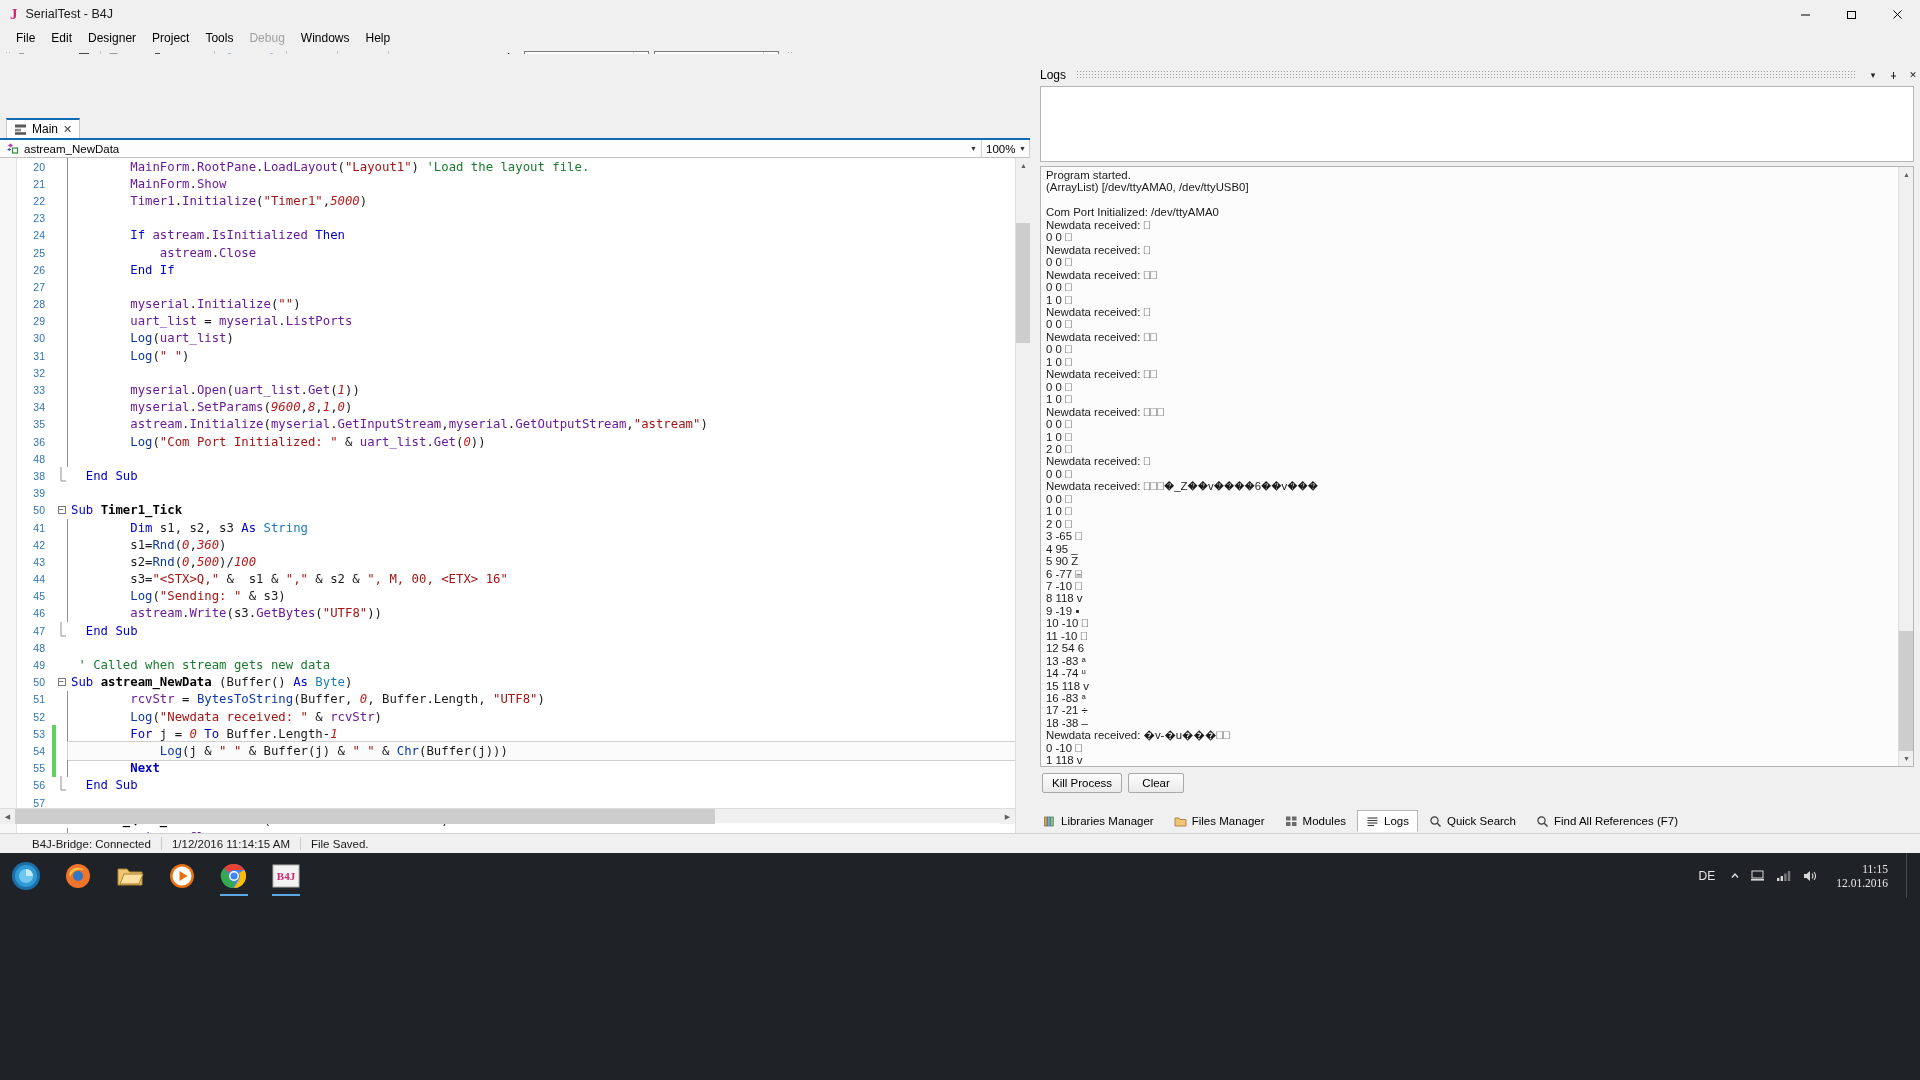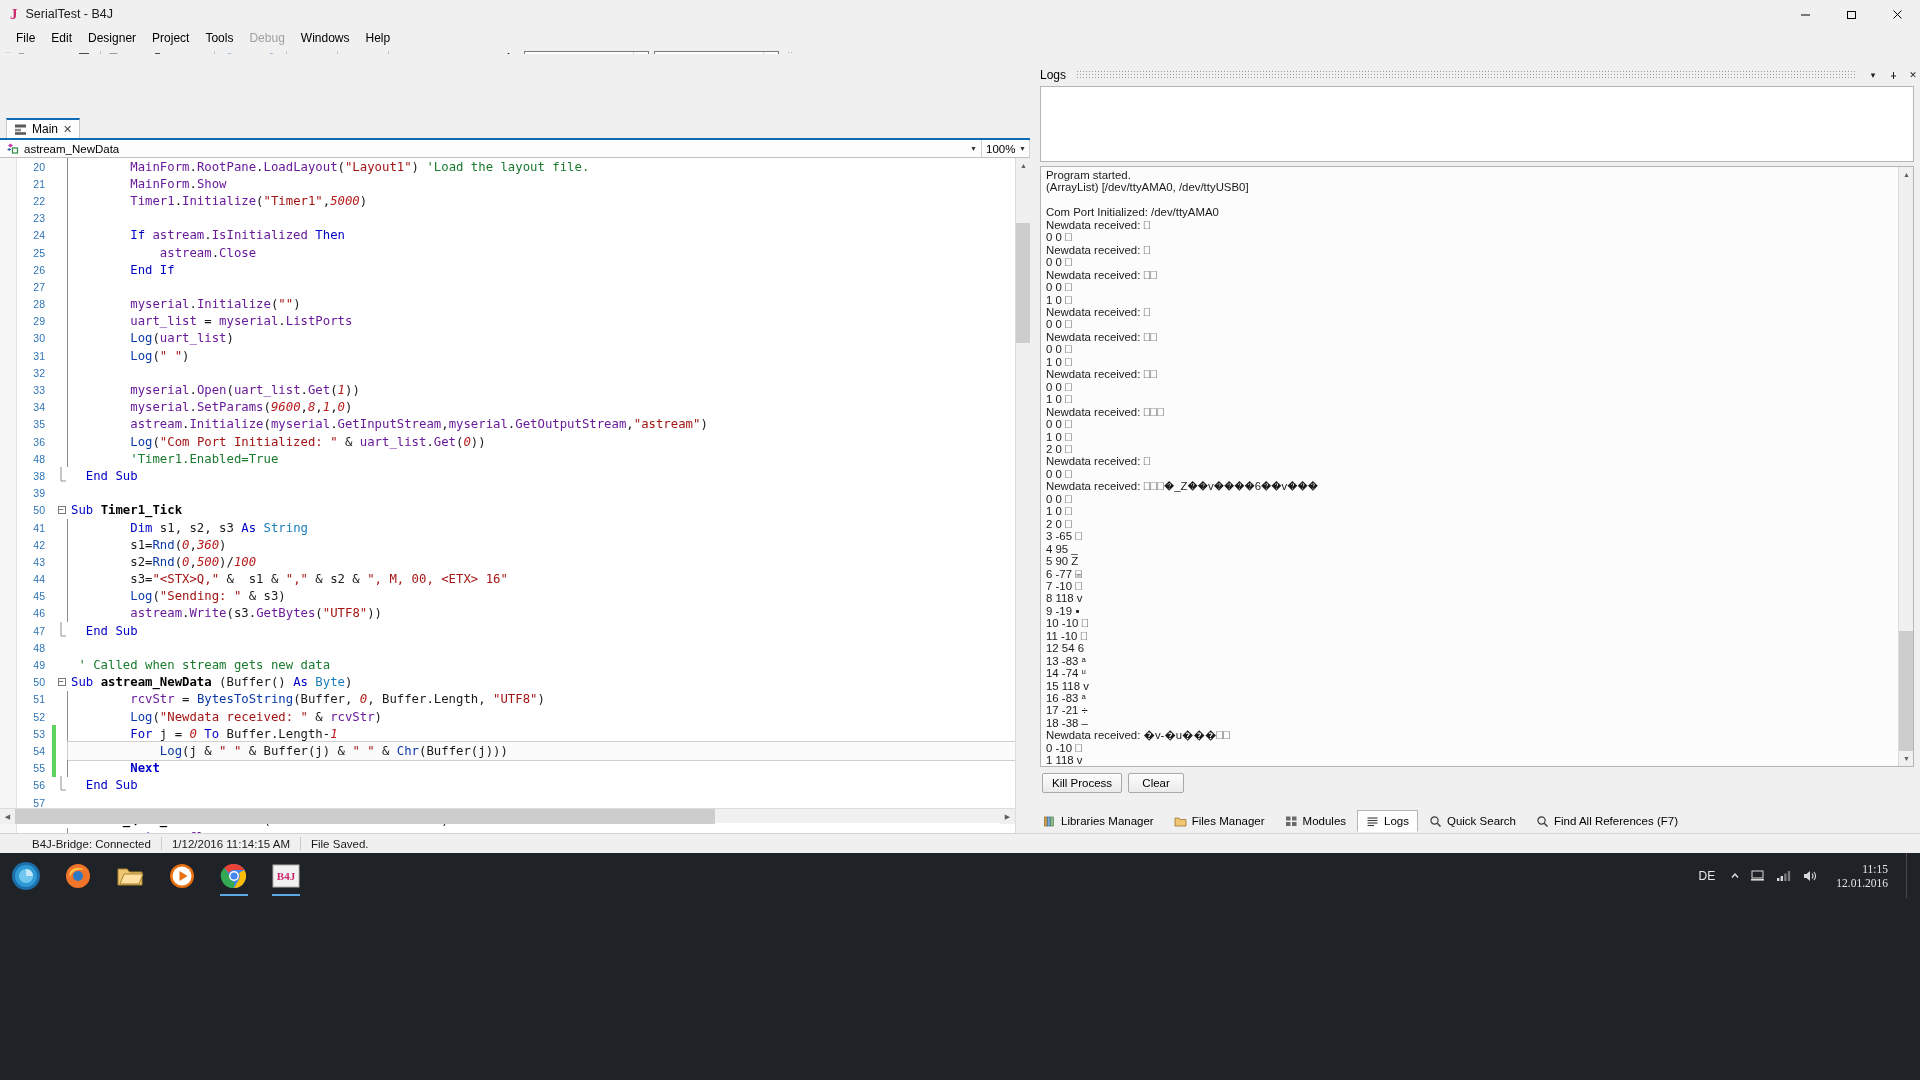--- a/index.html
+++ b/index.html
@@ -522,21 +522,21 @@
           <div class="code-line"><div class="ln">27</div><div class="chgbar"></div><div class="fold"></div><div class="guide on"></div><div style="flex: 1 1 0%; display: flex; align-items: center;"><span class="code-text"></span></div></div>
           <div class="code-line"><div class="ln">28</div><div class="chgbar"></div><div class="fold"></div><div class="guide on"></div><div style="flex: 1 1 0%; display: flex; align-items: center;"><span class="code-text"><span class="plain">        </span><span class="id">myserial</span><span class="plain">.</span><span class="id">Initialize</span><span class="plain">(</span><span class="str">""</span><span class="plain">)</span></span></div></div>
           <div class="code-line"><div class="ln">29</div><div class="chgbar"></div><div class="fold"></div><div class="guide on"></div><div style="flex: 1 1 0%; display: flex; align-items: center;"><span class="code-text"><span class="plain">        </span><span class="id">uart_list</span><span class="plain"> = </span><span class="id">myserial</span><span class="plain">.</span><span class="id">ListPorts</span></span></div></div>
           <div class="code-line"><div class="ln">30</div><div class="chgbar"></div><div class="fold"></div><div class="guide on"></div><div style="flex: 1 1 0%; display: flex; align-items: center;"><span class="code-text"><span class="plain">        </span><span class="fn">Log</span><span class="plain">(</span><span class="id">uart_list</span><span class="plain">)</span></span></div></div>
           <div class="code-line"><div class="ln">31</div><div class="chgbar"></div><div class="fold"></div><div class="guide on"></div><div style="flex: 1 1 0%; display: flex; align-items: center;"><span class="code-text"><span class="plain">        </span><span class="fn">Log</span><span class="plain">(</span><span class="str">" "</span><span class="plain">)</span></span></div></div>
           <div class="code-line"><div class="ln">32</div><div class="chgbar"></div><div class="fold"></div><div class="guide on"></div><div style="flex: 1 1 0%; display: flex; align-items: center;"><span class="code-text"></span></div></div>
           <div class="code-line"><div class="ln">33</div><div class="chgbar"></div><div class="fold"></div><div class="guide on"></div><div style="flex: 1 1 0%; display: flex; align-items: center;"><span class="code-text"><span class="plain">        </span><span class="id">myserial</span><span class="plain">.</span><span class="id">Open</span><span class="plain">(</span><span class="id">uart_list</span><span class="plain">.</span><span class="id">Get</span><span class="plain">(</span><span class="num">1</span><span class="plain">))</span></span></div></div>
           <div class="code-line"><div class="ln">34</div><div class="chgbar"></div><div class="fold"></div><div class="guide on"></div><div style="flex: 1 1 0%; display: flex; align-items: center;"><span class="code-text"><span class="plain">        </span><span class="id">myserial</span><span class="plain">.</span><span class="id">SetParams</span><span class="plain">(</span><span class="num">9600</span><span class="plain">,</span><span class="num">8</span><span class="plain">,</span><span class="num">1</span><span class="plain">,</span><span class="num">0</span><span class="plain">)</span></span></div></div>
           <div class="code-line"><div class="ln">35</div><div class="chgbar"></div><div class="fold"></div><div class="guide on"></div><div style="flex: 1 1 0%; display: flex; align-items: center;"><span class="code-text"><span class="plain">        </span><span class="id">astream</span><span class="plain">.</span><span class="id">Initialize</span><span class="plain">(</span><span class="id">myserial</span><span class="plain">.</span><span class="id">GetInputStream</span><span class="plain">,</span><span class="id">myserial</span><span class="plain">.</span><span class="id">GetOutputStream</span><span class="plain">,</span><span class="str">"astream"</span><span class="plain">)</span></span></div></div>
           <div class="code-line"><div class="ln">36</div><div class="chgbar"></div><div class="fold"></div><div class="guide on"></div><div style="flex: 1 1 0%; display: flex; align-items: center;"><span class="code-text"><span class="plain">        </span><span class="fn">Log</span><span class="plain">(</span><span class="str">"Com Port Initialized: "</span><span class="plain"> &amp; </span><span class="id">uart_list</span><span class="plain">.</span><span class="id">Get</span><span class="plain">(</span><span class="num">0</span><span class="plain">))</span></span></div></div>
-          <div class="code-line"><div class="ln">48</div><div class="chgbar"></div><div class="fold"></div><div class="guide on"></div><div style="flex: 1 1 0%; display: flex; align-items: center;"><span class="code-text"><span class="plain">        </span><span class="cmt">'Timer1.Enabled=True</span></span></div></div>
+          <div class="code-line"><div class="ln">48</div><div class="chgbar"></div><div class="fold"></div><div class="guide on"></div></div>
           <div class="code-line"><div class="ln">38</div><div class="chgbar"></div><div class="fold"><svg width="11" height="18" viewBox="0 0 11 18">
                 <path d="M5 0v14h5" fill="none" stroke="#8f8f8f" stroke-width="1"></path>
               </svg></div><div class="guide"></div><div style="flex: 1 1 0%; display: flex; align-items: center;"><span class="code-text"><span class="plain">  </span><span class="kw">End Sub</span></span></div></div>
           <div class="code-line"><div class="ln">39</div><div class="chgbar"></div><div class="fold"></div><div class="guide"></div><div style="flex: 1 1 0%; display: flex; align-items: center;"><span class="code-text"></span></div></div>
           <div class="code-line"><div class="ln">50</div><div class="chgbar"></div><div class="fold"><div class="fold-box">−</div></div><div class="guide"></div><div style="flex: 1 1 0%; display: flex; align-items: center;"><span class="code-text"><span class="kw">Sub</span><span class="plain"> </span><span class="bold">Timer1_Tick</span></span></div></div>
           <div class="code-line"><div class="ln">41</div><div class="chgbar"></div><div class="fold"></div><div class="guide on"></div><div style="flex: 1 1 0%; display: flex; align-items: center;"><span class="code-text"><span class="plain">        </span><span class="kw">Dim</span><span class="plain"> s1, s2, s3 </span><span class="kw">As</span><span class="plain"> </span><span class="kw2">String</span></span></div></div>
           <div class="code-line"><div class="ln">42</div><div class="chgbar"></div><div class="fold"></div><div class="guide on"></div><div style="flex: 1 1 0%; display: flex; align-items: center;"><span class="code-text"><span class="plain">        </span><span class="plain">s1=</span><span class="fn">Rnd</span><span class="plain">(</span><span class="num">0</span><span class="plain">,</span><span class="num">360</span><span class="plain">)</span></span></div></div>
           <div class="code-line"><div class="ln">43</div><div class="chgbar"></div><div class="fold"></div><div class="guide on"></div><div style="flex: 1 1 0%; display: flex; align-items: center;"><span class="code-text"><span class="plain">        </span><span class="plain">s2=</span><span class="fn">Rnd</span><span class="plain">(</span><span class="num">0</span><span class="plain">,</span><span class="num">500</span><span class="plain">)/</span><span class="num">100</span></span></div></div>
           <div class="code-line"><div class="ln">44</div><div class="chgbar"></div><div class="fold"></div><div class="guide on"></div><div style="flex: 1 1 0%; display: flex; align-items: center;"><span class="code-text"><span class="plain">        </span><span class="plain">s3=</span><span class="str">"&lt;STX&gt;Q,"</span><span class="plain"> &amp;  s1 &amp; </span><span class="str">","</span><span class="plain"> &amp; s2 &amp; </span><span class="str">", M, 00, &lt;ETX&gt; 16"</span></span></div></div>
           <div class="code-line"><div class="ln">45</div><div class="chgbar"></div><div class="fold"></div><div class="guide on"></div><div style="flex: 1 1 0%; display: flex; align-items: center;"><span class="code-text"><span class="plain">        </span><span class="fn">Log</span><span class="plain">(</span><span class="str">"Sending: "</span><span class="plain"> &amp; s3)</span></span></div></div>

